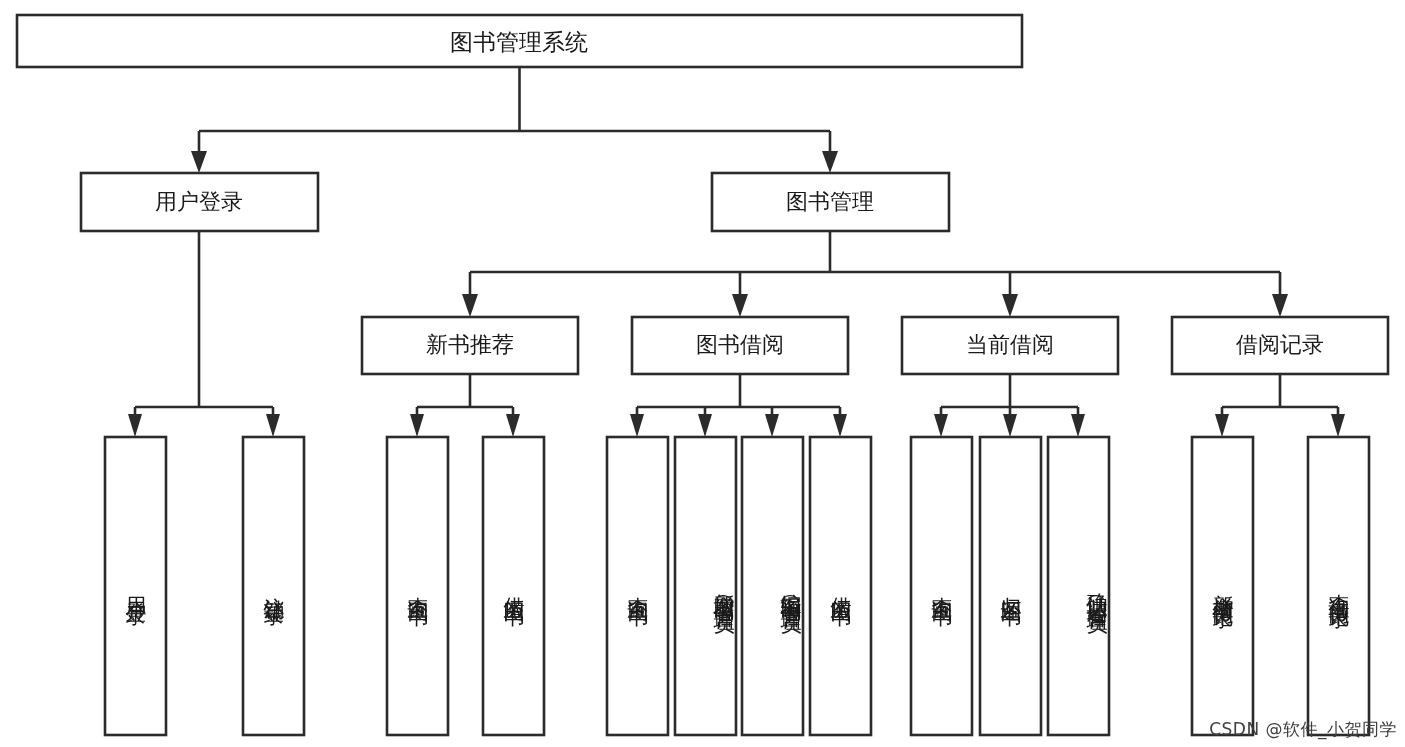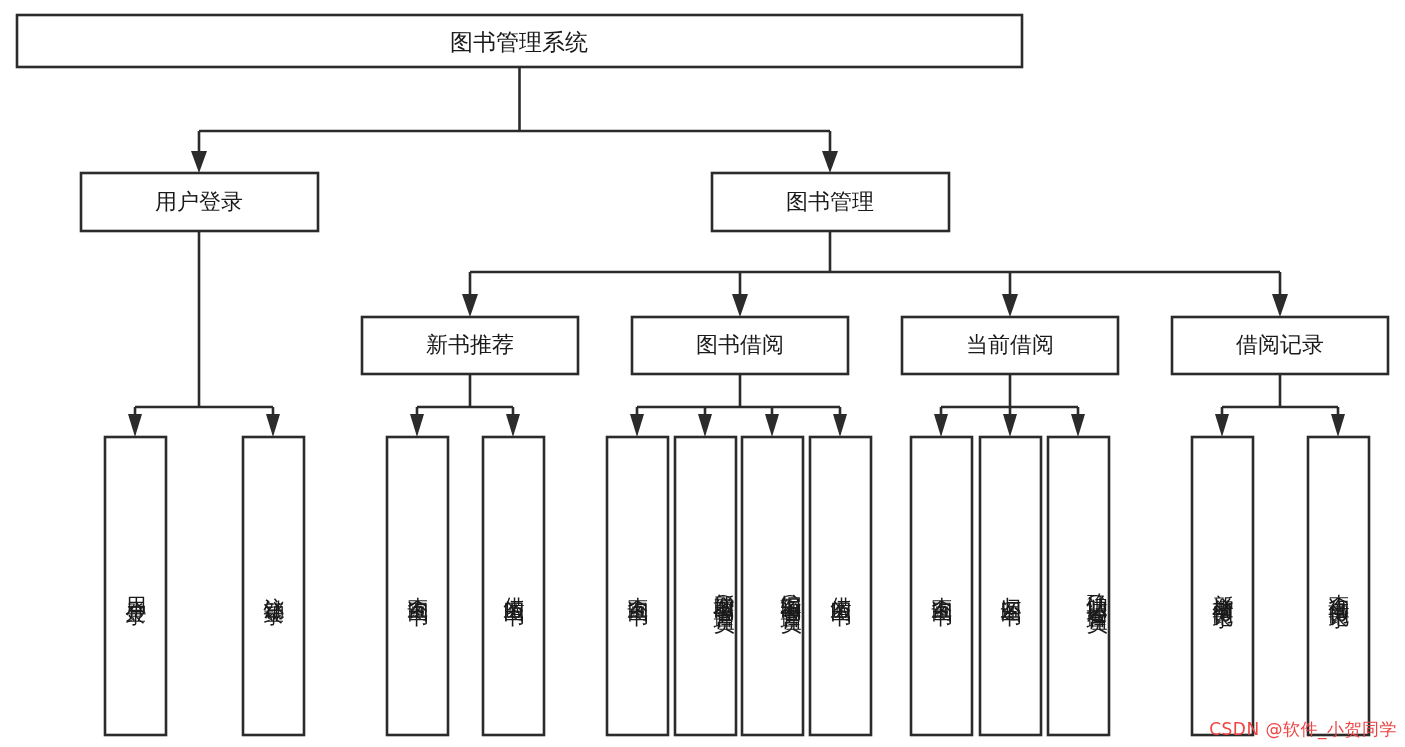--- a/index.html
+++ b/index.html
@@ -72,21 +72,21 @@
     white-space: nowrap;
     text-align: center;
     pointer-events: none;
   }
   .watermark {
     position: absolute;
     right: 8px;
     bottom: 6px;
     font-family: "DejaVu Sans", "Liberation Sans", sans-serif;
     font-size: 17px;
-    color: #ef4444;
+    color: #404040;
     letter-spacing: 0.5px;
     white-space: nowrap;
   }
 </style>
 </head>
 <body>
 
 <div id="diagram-root">
 
   <svg class="chart-canvas" viewBox="0 0 1405 747" xmlns="http://www.w3.org/2000/svg">

